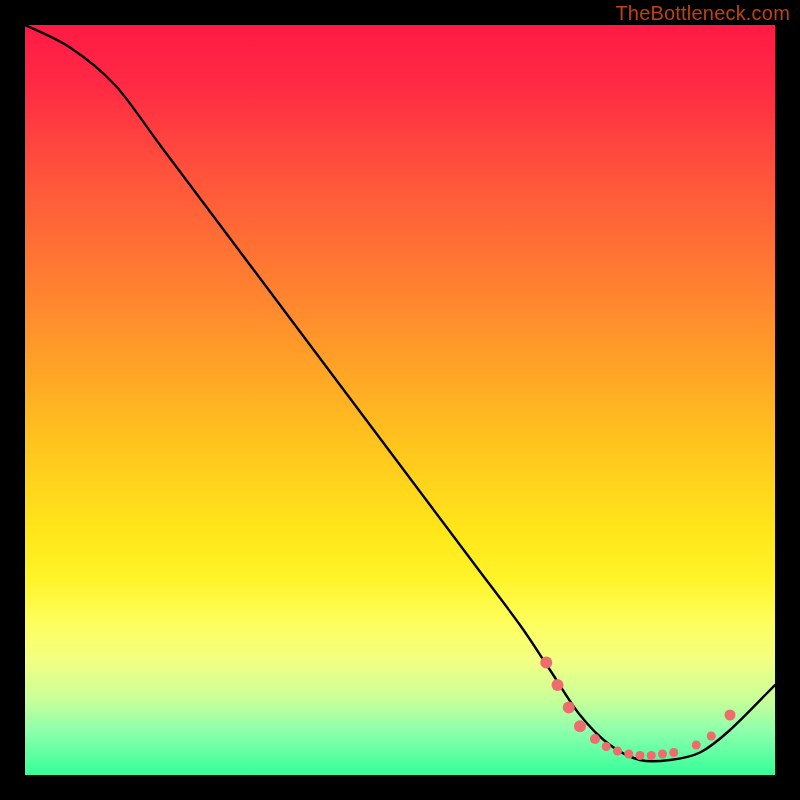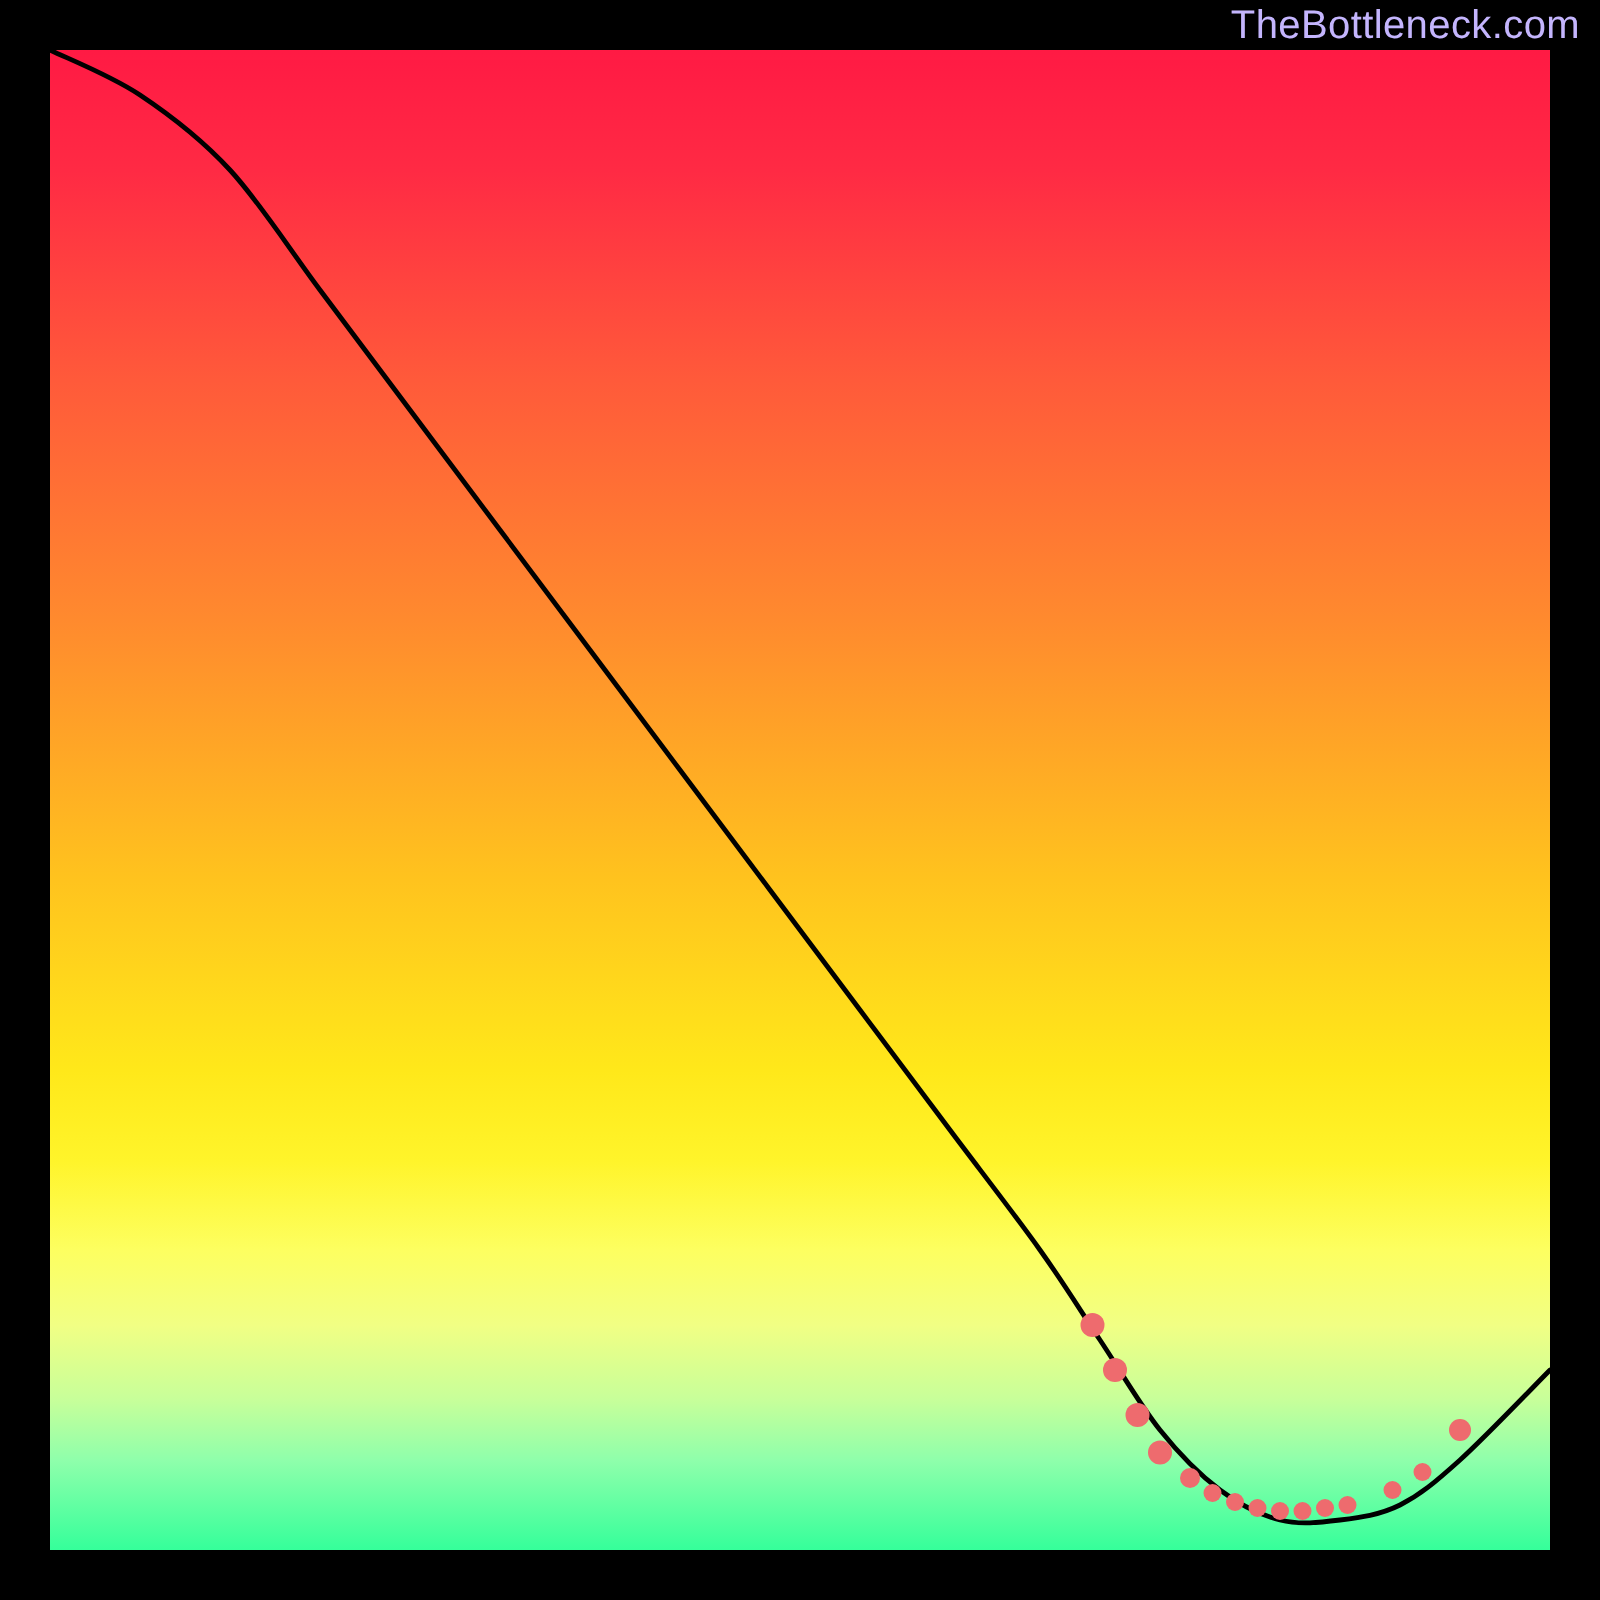--- a/index.html
+++ b/index.html
@@ -45,21 +45,21 @@
     top: 0;
     width: 750px;
     height: 750px;
   }
   .watermark {
     position: absolute;
     top: 2px;
     right: 10px;
     font-family: Arial, Helvetica, sans-serif;
     font-size: 20px;
-    color: #c4b5fd;
+    color: #c2410c;
     letter-spacing: 0.2px;
     user-select: none;
   }
 </style>
 </head>
 <body>
 
 <div class="frame">
   <div class="plot">
     <svg viewBox="0 0 750 750">

